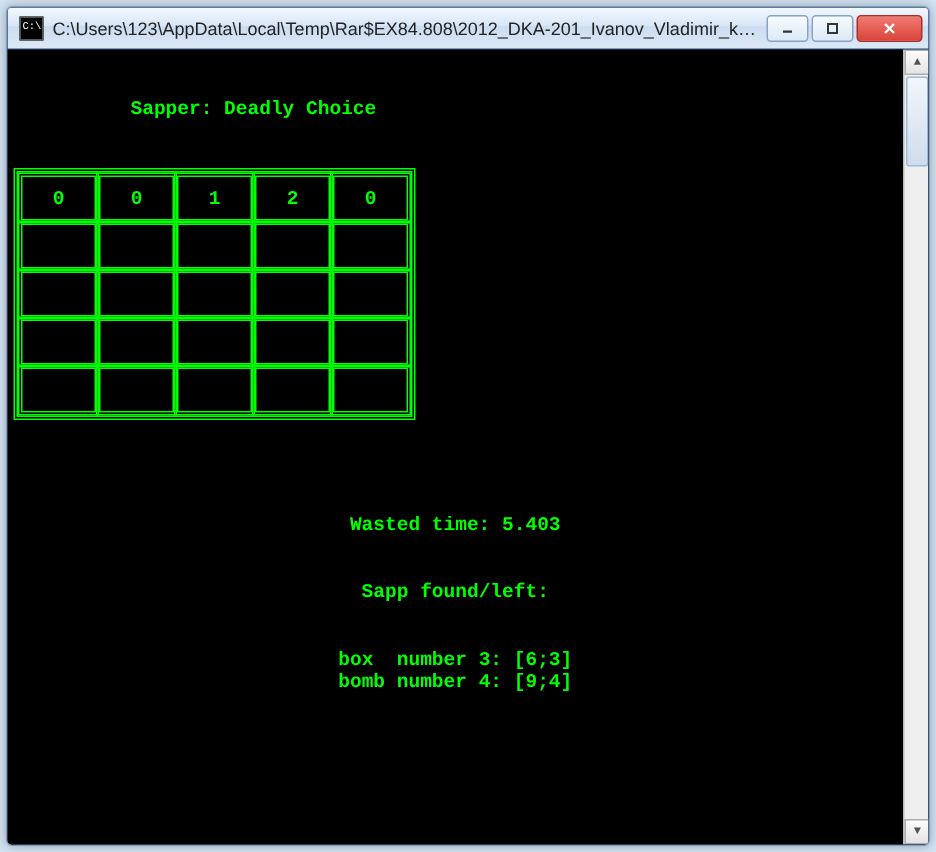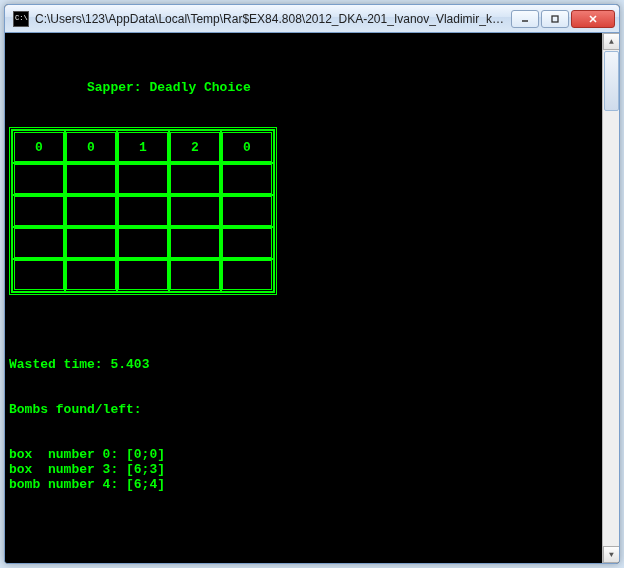--- a/index.html
+++ b/index.html
@@ -104,39 +104,38 @@
     position: absolute;
     top: 0; left: 0; right: 17px; bottom: 0;
     padding: 2px 4px;
     white-space: pre;
     font-weight: bold;
   }
   .header {
     text-align: left;
     padding-left: 78px;
     color: #00ff00;
-    margin-top: 15px;
   }
   .grid {
     border: 3px double #00ff00;
     border-collapse: separate;
     border-spacing: 2px;
     margin: 2px 0 2px 0;
   }
   .grid td {
     width: 50px; height: 30px;
     border: 1px solid #00ff00;
     outline: 1px solid #00ff00;
     outline-offset: 1px;
     text-align: center;
     vertical-align: middle;
     color: #00ff00;
     font-weight: bold;
   }
-  .lines div { white-space: pre; }
+  .lines div { white-space: pre; text-align: center; }
 </style>
 </head>
 <body>
 
 <div class="window">
   <div class="titlebar">
     <div class="app-icon"></div>
     <div class="title-text">C:\Users\123\AppData\Local\Temp\Rar$EX84.808\2012_DKA-201_Ivanov_Vladimir_kursovaia\Sapp...</div>
     <div class="win-btns">
       <div class="win-btn">
@@ -169,22 +168,22 @@
           <td>2</td>
           <td>0</td>
         </tr>
         <tr><td></td><td></td><td></td><td></td><td></td></tr>
         <tr><td></td><td></td><td></td><td></td><td></td></tr>
         <tr><td></td><td></td><td></td><td></td><td></td></tr>
         <tr><td></td><td></td><td></td><td></td><td></td></tr>
       </tbody></table>
       <div class="lines">
         <div><span>Wasted time:</span> <span>5.403</span></div>
-        <div>Bombs found/left:</div>
-        <div id="item-lines"><div>box  number 0: [0;0]</div><div>box  number 3: [6;3]</div><div>bomb number 4: [6;4]</div></div>
+        <div>Sapp found/left:</div>
+        <div id="item-lines"><div>box  number 3: [6;3]</div><div>bomb number 4: [9;4]</div></div>
         
         
       </div>
     </div>
 
     <div class="scrollbar">
       <div class="scroll-btn up">▲</div>
       <div class="scroll-thumb"></div>
       <div class="scroll-btn down">▼</div>
     </div>

